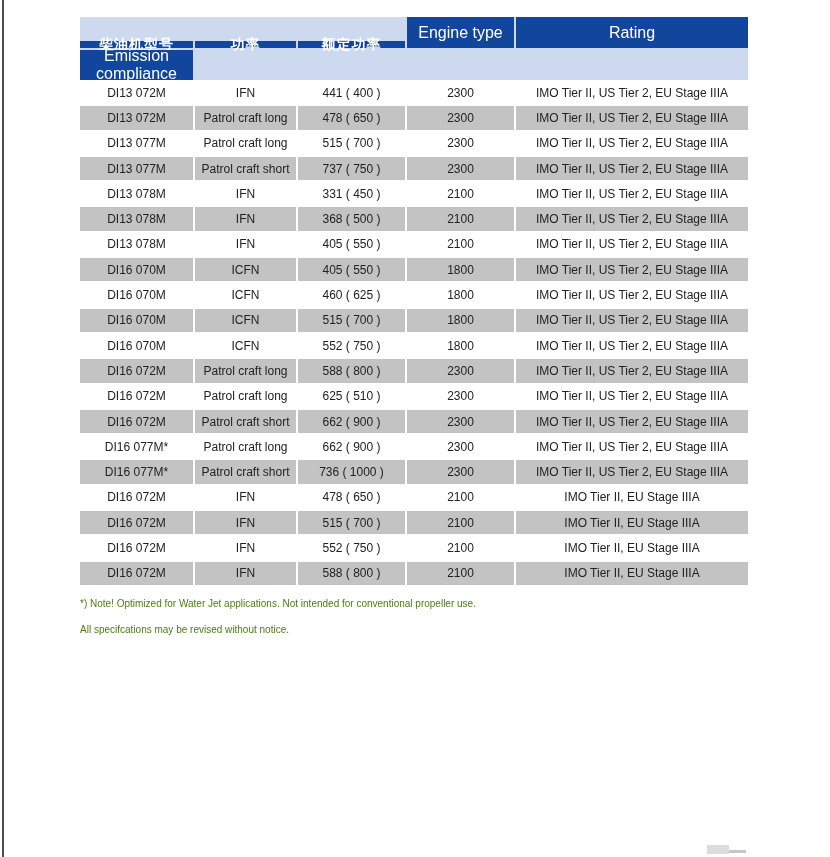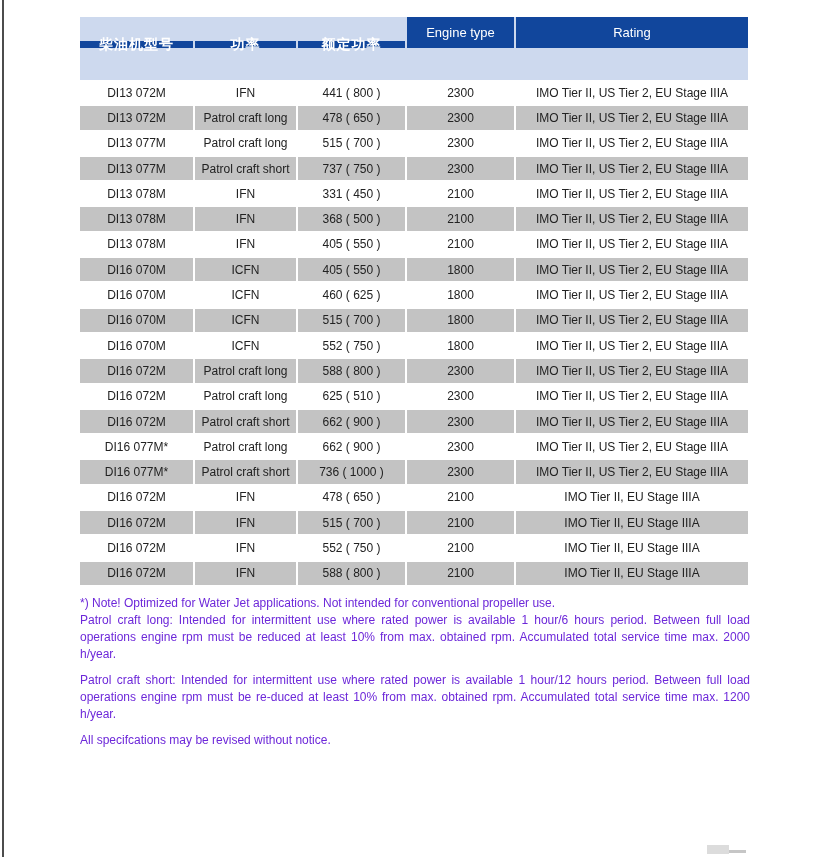--- a/index.html
+++ b/index.html
@@ -30,44 +30,44 @@
     gap: 2px;
     background: var(--divider, #cdd9ee);
   }
   .th {
     background: var(--blue, #11469c);
     color: #ffffff;
     display: flex; align-items: center; justify-content: center;
     text-align: center;
   }
   .th.zh { font-size: 14px; font-weight: bold; letter-spacing: 1px; margin-top: 24px; }
-  .th.en { font-size: 13px; font-weight: normal; }
+  .th.en { font-size: 16px; font-weight: normal; }
   .tbody { width: 668px; }
   .tr {
     display: grid;
     grid-template-columns: 113px 101px 107px 107px 1fr;
     column-gap: 2px;
     height: 25.3px;
     text-align: right;
   }
   .td {
     display: flex; align-items: center; justify-content: center;
     font-size: 12px;
     color: #222222;
     white-space: nowrap;
     overflow: hidden;
   }
   .tr.alt .td { background: var(--gray, #c3c3c3); }
   .tr.alt { border-top: 1px solid #ffffff; border-bottom: 1px solid #ffffff; }
   
   .notes { margin-top: 9px; width: 670px; }
   .note {
-    font-size: 12px;
+    font-size: 10px;
     line-height: 17px;
-    color: #6d28d9;
+    color: #4d7c0f;
     margin-top: 9px;
   }
   .note.justify { text-align: justify; }
   .note.attached { margin-top: 0; }
   
   .frag-thumb {
     position: absolute; left: 707px; top: 845px;
     width: 22px; height: 9px;
     background: #dcdcdc;
   }
@@ -84,26 +84,27 @@
 
 <div class="content">
 
   <div class="spec-table">
     <div class="thead">
       <div class="th zh">柴油机型号</div>
       <div class="th zh">功率</div>
       <div class="th zh">额定功率</div>
       <div class="th en">Engine type</div>
       <div class="th en">Rating</div>
+      <div class="th en">Emission compliance</div>
     </div>
     <div class="tbody">
         <div class="tr">
           <div class="td">DI13 072M</div>
           <div class="td">IFN</div>
-          <div class="td">441 ( 800 )</div>
+          <div class="td">441 ( 400 )</div>
           <div class="td">2300</div>
           <div class="td">IMO Tier II, US Tier 2, EU Stage IIIA</div>
         </div>
         <div class="tr alt">
           <div class="td">DI13 072M</div>
           <div class="td">Patrol craft long</div>
           <div class="td">478 ( 650 )</div>
           <div class="td">2300</div>
           <div class="td">IMO Tier II, US Tier 2, EU Stage IIIA</div>
         </div>
@@ -231,21 +232,19 @@
           <div class="td">IFN</div>
           <div class="td">588 ( 800 )</div>
           <div class="td">2100</div>
           <div class="td">IMO Tier II, EU Stage IIIA</div>
         </div>
       </div>
   </div>
 
   <div class="notes">
       <p class="note">*) Note! Optimized for Water Jet applications. Not intended for conventional propeller use.</p>
-      <p class="note justify attached">Patrol craft long: Intended for intermittent use where rated power is available 1 hour/6 hours period. Between full load operations engine rpm must be reduced at least 10% from max. obtained rpm. Accumulated total service time max. 2000 h/year.</p>
-      <p class="note justify">Patrol craft short: Intended for intermittent use where rated power is available 1 hour/12 hours period. Between full load operations engine rpm must be re-duced at least 10% from max. obtained rpm. Accumulated total service time max. 1200 h/year.</p>
       <p class="note">All specifcations may be revised without notice.</p>
     </div>
 
 </div>
 
 <div class="frag-thumb"></div>
 <div class="frag-track"></div>
 
 </body></html>

